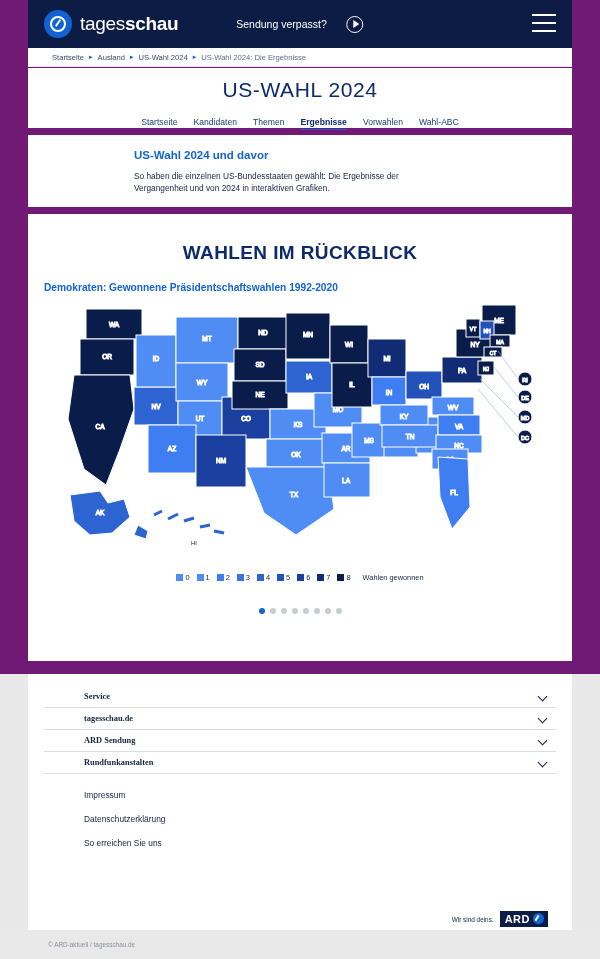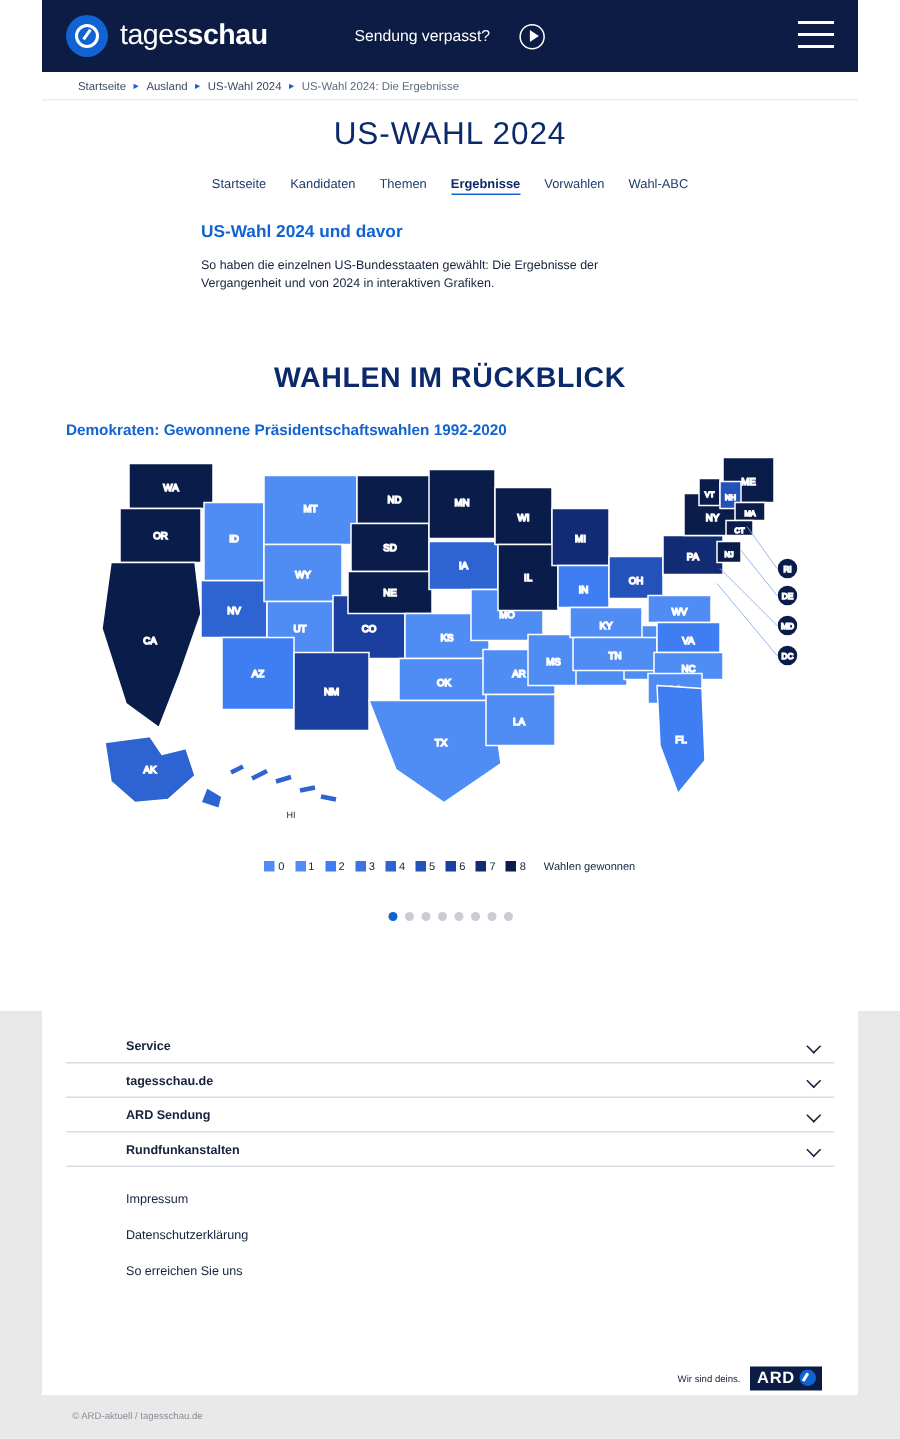--- a/index.html
+++ b/index.html
@@ -6,21 +6,21 @@
   html, body {
     margin: 0; padding: 0;
     width: 600px; height: 959px;
     background: #e8e8e8;
     font-family: "Liberation Sans", sans-serif;
     overflow: hidden;
   }
   .page {
     width: 600px; height: 674px;
     position: relative;
-    background: #ffffff;
+    background: #701a75;
   }
   .frame {
     position: absolute;
     left: 28px; top: 0; width: 544px;
     background: #fff;
   }
 
   
   .header {
     top: 0; height: 48px;
@@ -152,20 +152,21 @@
   .footer {
     top: 674px; height: 285px; background: #fff;
     padding: 12px 16px 0 16px;
   }
   .acc-row {
     display: flex; align-items: center; justify-content: space-between;
     border-bottom: 1px solid #d9dce1;
     padding: 6px 8px 6px 40px;
     font-size: 8.4px; color: #15233d; font-weight: bold;
     cursor: pointer;
+    font-family: Liberation Serif, serif;
   }
   .chev {
     width: 9px; height: 9px; position: relative;
   }
   .chev:before {
     content: ""; position: absolute; left: 0; top: 1px;
     width: 6px; height: 6px;
     border-right: 1.3px solid #15233d; border-bottom: 1.3px solid #15233d;
     transform: rotate(45deg);
   }

